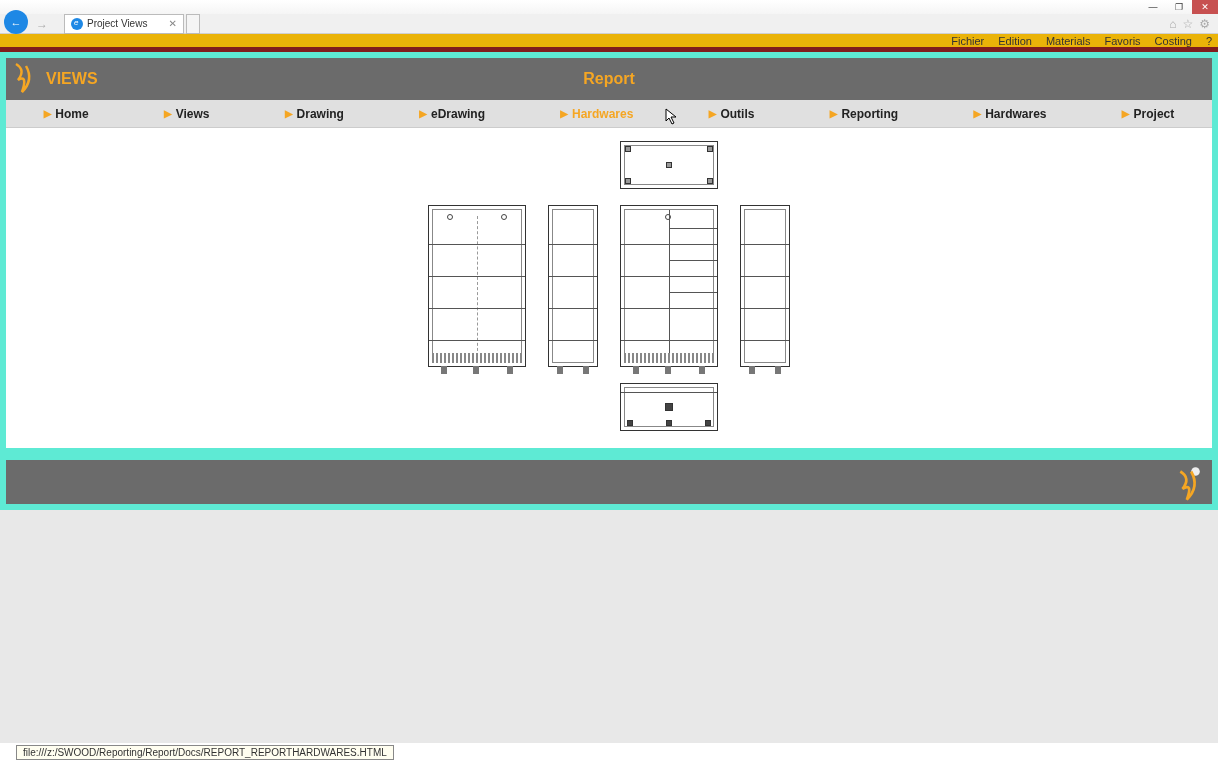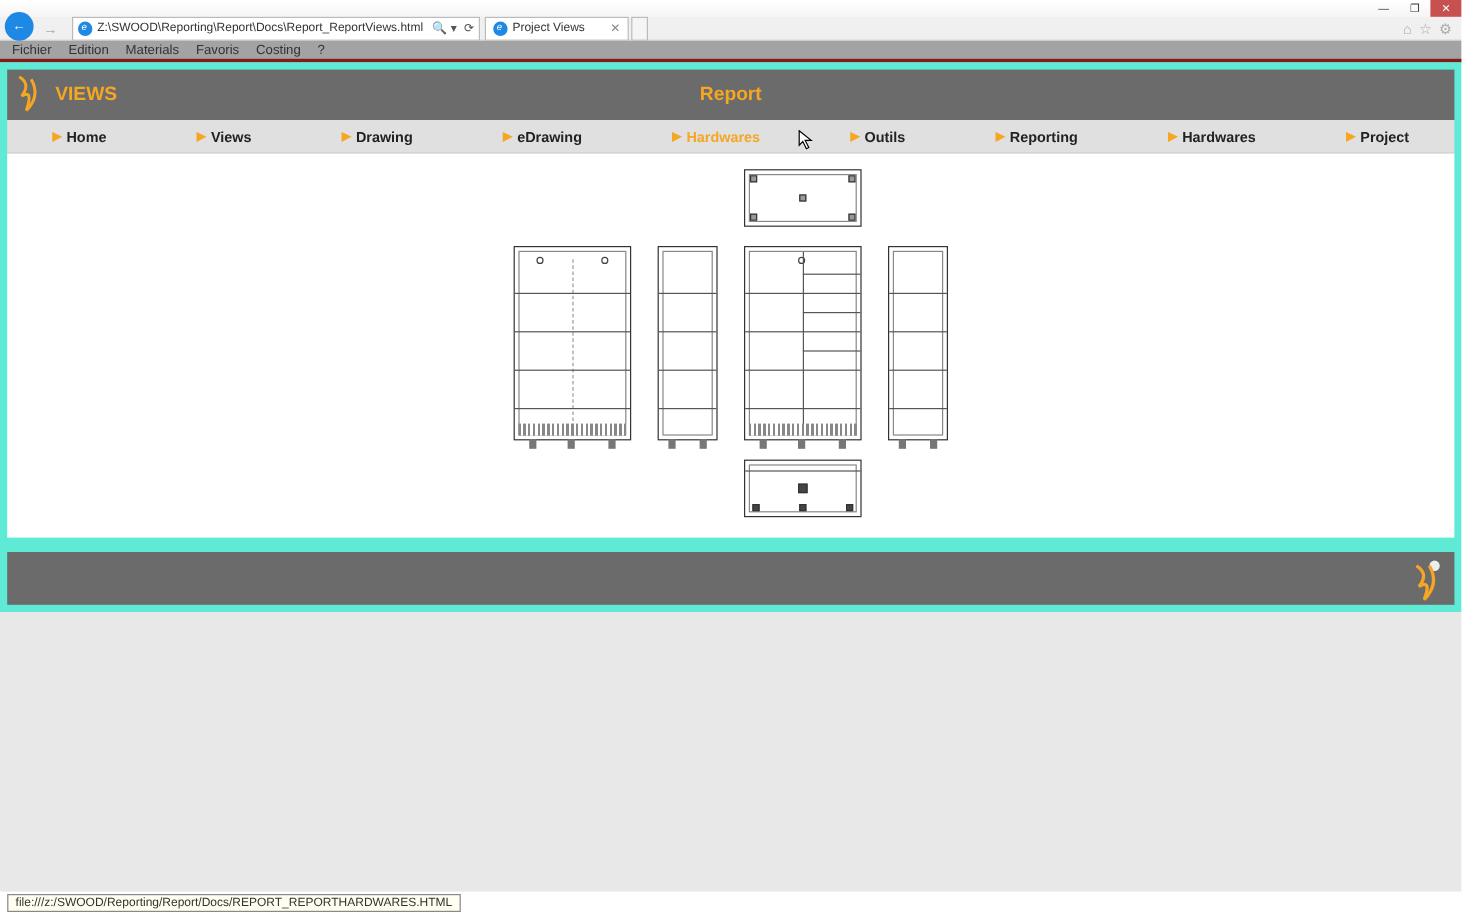--- a/index.html
+++ b/index.html
@@ -19,21 +19,21 @@
 .addr-bar .ie-icon { width: 12px; height: 12px; background: #1e88e5; border-radius: 50%; margin-right: 4px; position: relative; }
 .addr-bar .ie-icon::after { content: "e"; color: #fff; font-size: 8px; position: absolute; top: 0; left: 3px; font-style: italic; }
 .addr-icons { display: flex; align-items: center; gap: 6px; margin-left: auto; color: #555; font-size: 10px; }
 .tab { height: 20px; border: 1px solid #bbb; background: #fff; display: flex; align-items: center; padding: 0 6px; margin-left: 4px; font-size: 10px; color: #333; width: 120px; position: relative; }
 .tab .ie-icon2 { width: 12px; height: 12px; background: #1e88e5; border-radius: 50%; margin-right: 4px; position: relative; }
 .tab .ie-icon2::after { content: "e"; color: #fff; font-size: 8px; position: absolute; top: 0; left: 3px; font-style: italic; }
 .tab-close { margin-left: auto; color: #888; font-size: 10px; }
 .chrome-right { margin-left: auto; display: flex; gap: 6px; padding-right: 8px; color: #aaa; font-size: 12px; }
 
 
-.menubar { height: 18px; background: #a3a3a3; display: flex; align-items: center; padding-left: 4px; gap: 2px; font-size: 11px; color: #333; border-bottom: 3px solid #7f1d1d; }
+.menubar { height: 18px; background: #eab308; display: flex; align-items: center; padding-left: 4px; gap: 2px; font-size: 11px; color: #333; border-bottom: 5px solid #7f1d1d; justify-content: flex-end; }
 .menu-item { padding: 1px 6px; cursor: default; }
 
 
 .page { background: #5eead4; padding: 6px; }
 
 
 .header-band { background: #6b6b6b; height: 42px; display: flex; align-items: center; position: relative; }
 .logo { width: 24px; height: 34px; margin-left: 6px; }
 .logo svg { width: 100%; height: 100%; }
 .views-label { color: #f5a623; font-weight: bold; font-size: 16px; margin-left: 10px; }
@@ -67,49 +67,41 @@
 .small-sq { position: absolute; width: 6px; height: 6px; border: 1px solid #333; background: #999; }
 .feet { position: absolute; bottom: -8px; width: 6px; height: 8px; background: #777; }
 .hinge-circ { position: absolute; width: 6px; height: 6px; border: 1px solid #444; border-radius: 50%; }
 
 
 .footer-band { background: #6b6b6b; height: 44px; margin-top: 12px; display: flex; align-items: center; justify-content: flex-end; padding-right: 10px; }
 .footer-logo { width: 26px; height: 34px; }
 
 
 .statusbar { position: absolute; bottom: 0; left: 0; right: 0; height: 18px; background: #fff; display: flex; align-items: center; }
-.status-box { border: 1px solid #888; background: #fffef0; padding: 1px 6px; font-size: 10px; color: #333; margin-left: 6px; }
+.status-box { border: 1px solid #888; background: #fffef0; padding: 1px 6px; font-size: 10px; color: #333; margin-left: 16px; }
 
 
 .below { background: #e8e8e8; height: 240px; }
 
 
 .cursor { position: absolute; left: 665px; top: 108px; width: 14px; height: 18px; pointer-events: none; z-index: 100; }
 </style>
 </head>
 <body>
 
 <div class="titlebar">
   <div class="win-btn">—</div>
   <div class="win-btn">❐</div>
   <div class="win-btn win-close">✕</div>
 </div>
 
 <div class="chrome">
   <div class="back-circle">←</div>
   <div class="nav-btn" style="color:#aaa;font-size:12px;">→</div>
   <div class="addr-wrap">
-    <div class="addr-bar">
-      <span class="ie-icon"></span>
-      <span>Z:\SWOOD\Reporting\Report\Docs\Report_ReportViews.html</span>
-      <span class="addr-icons">
-        <span style="font-size:10px;">🔍 ▾</span>
-        <span>⟳</span>
-      </span>
-    </div>
     <div class="tab">
       <span class="ie-icon2"></span>
       <span>Project Views</span>
       <span class="tab-close">✕</span>
     </div>
     <div style="width:14px;height:20px;border:1px solid #bbb;background:#f5f5f5;margin-left:2px;"></div>
   </div>
   <div class="chrome-right">
     <span>⌂</span>
     <span>☆</span>

